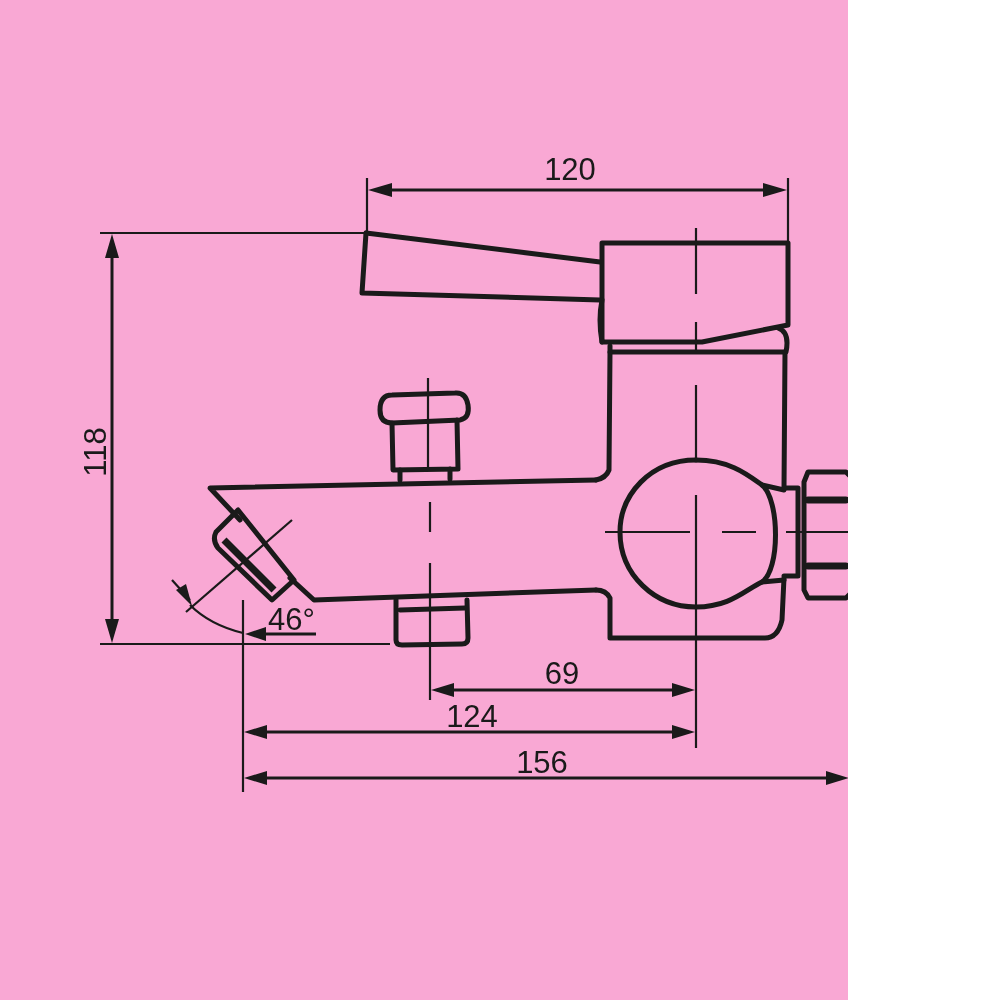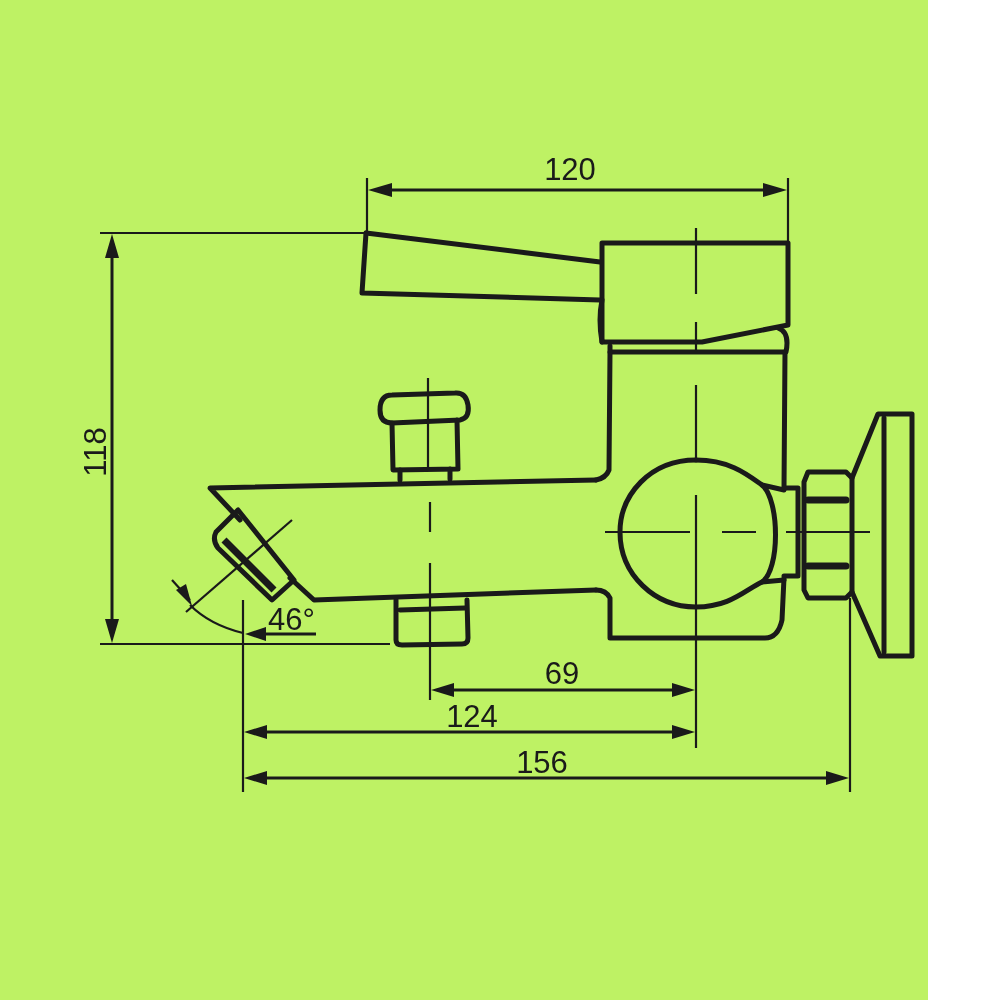--- a/index.html
+++ b/index.html
@@ -1,16 +1,16 @@
 <!DOCTYPE html>
 <html><head>
 <meta charset="utf-8">
 <style>
   html, body { margin:0; padding:0; background:#ffffff; }
-  #canvas { position:relative; width:928px; height:1000px; background:#bef264; overflow:hidden; }
+  #canvas { position:relative; width:848px; height:1000px; background:#f9a8d4; overflow:hidden; }
   svg { position:absolute; left:0; top:0; }
   .thick { fill:none; stroke:#1a1a1a; stroke-width:5; stroke-linejoin:round; stroke-linecap:round; }
   .med   { fill:none; stroke:#1a1a1a; stroke-width:3.5; stroke-linejoin:round; }
   .thin  { fill:none; stroke:#1a1a1a; stroke-width:2.2; }
   .dim   { fill:none; stroke:#1a1a1a; stroke-width:3; }
   .arrow { fill:#1a1a1a; stroke:none; }
   .lbl   { font-family:"Liberation Sans", "DejaVu Sans", sans-serif; font-size:31px; fill:#1a1a1a; font-weight:300; }
 </style>
 </head>
 <body>

